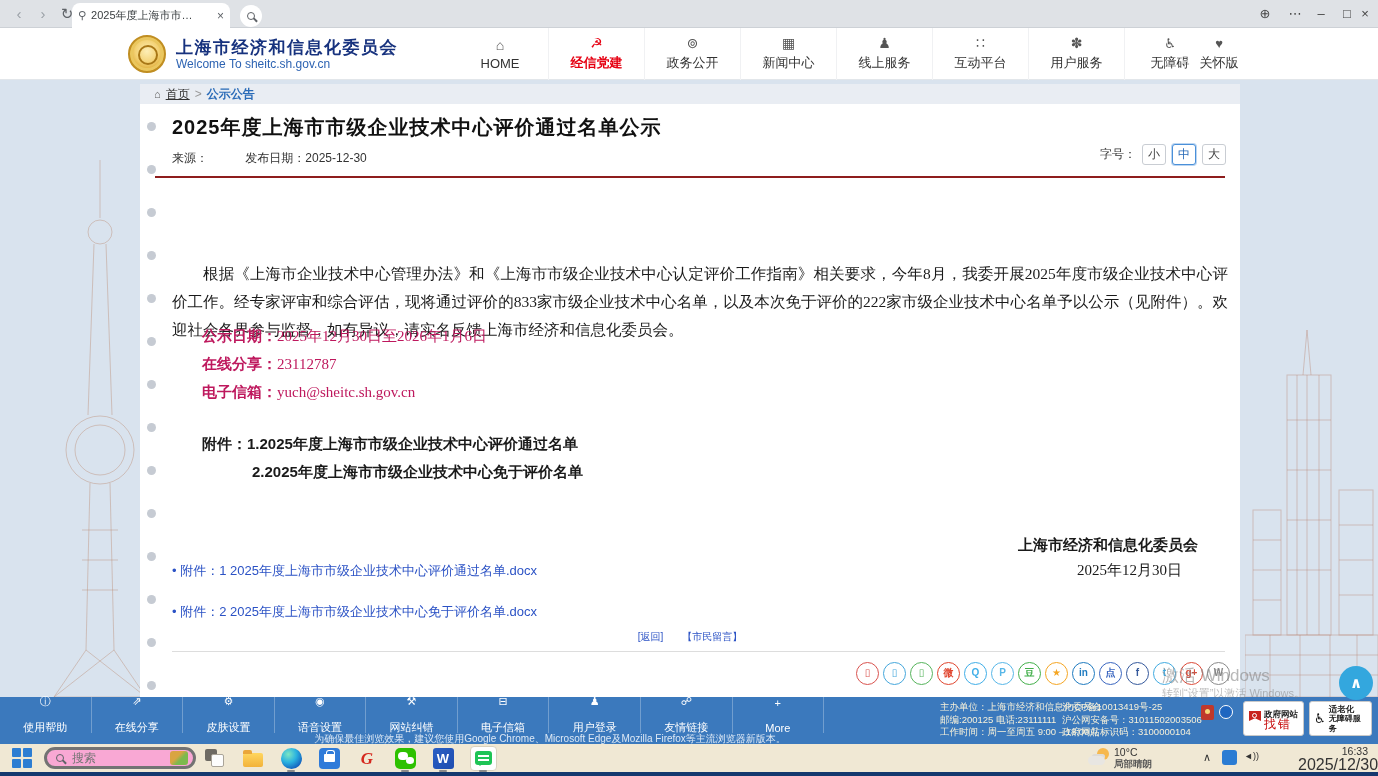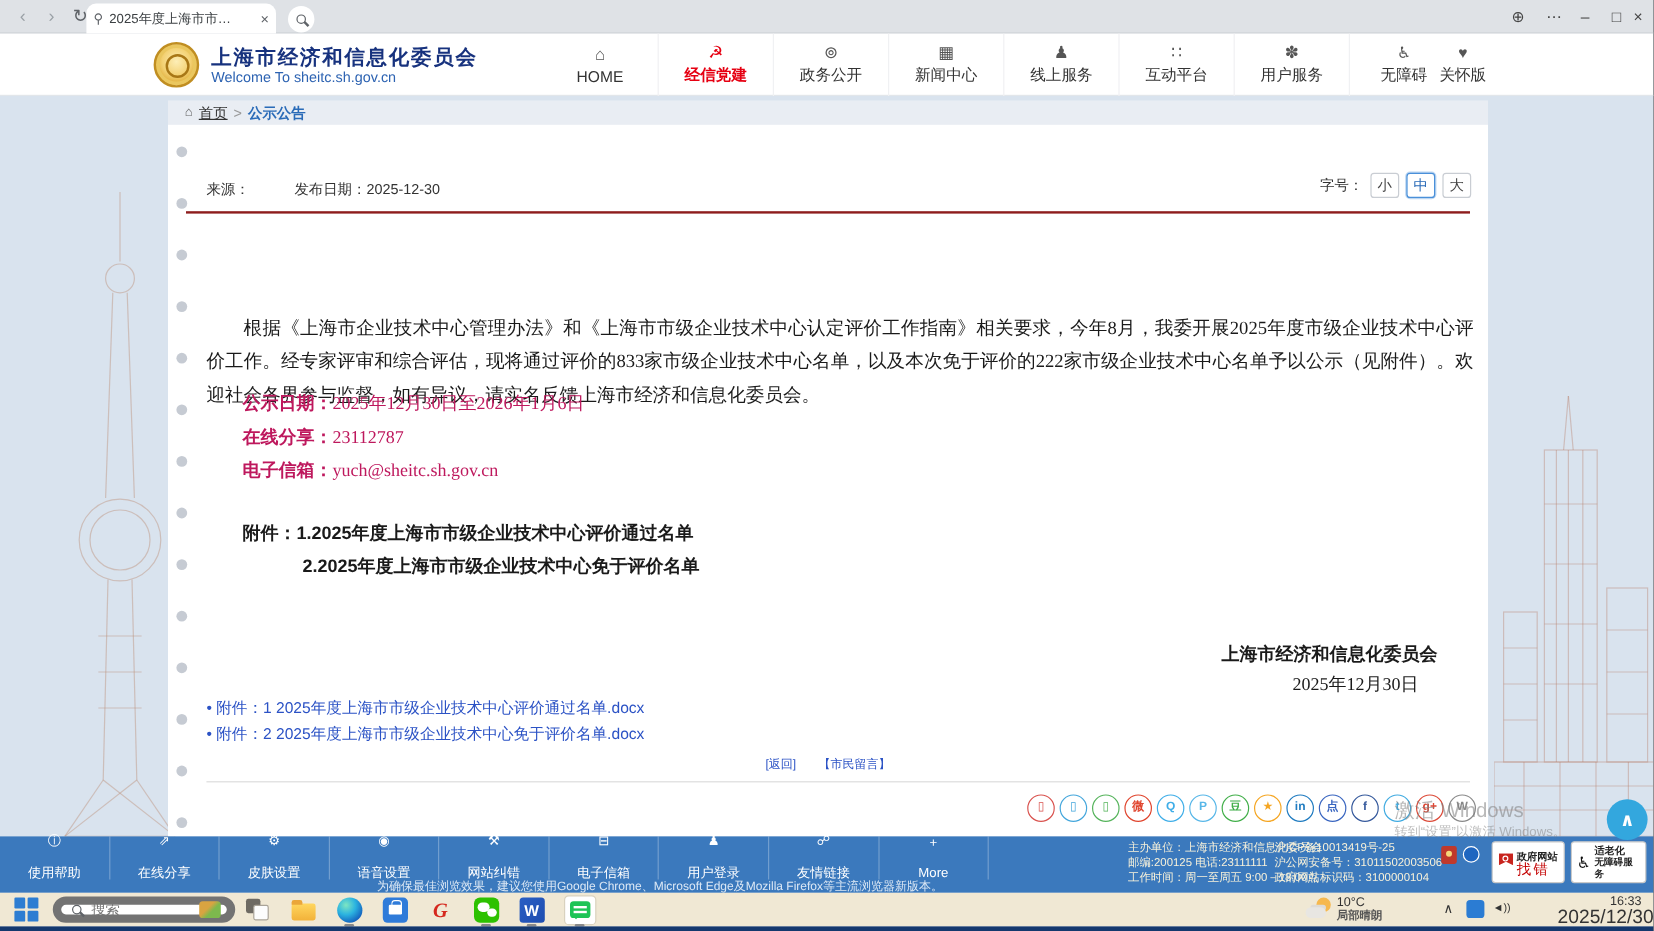--- a/index.html
+++ b/index.html
@@ -102,21 +102,21 @@
                   clip-path:polygon(0 0,100% 0,100% 100%,50% 72%,0 100%);}
   .flagic i{position:absolute;left:4px;top:2px;width:5px;height:5px;border:1.2px solid #fff;border-radius:50%;}
   .wheel{font-size:13px;color:#111;line-height:14px;}
   .notice{position:absolute;left:0;top:35px;width:1100px;text-align:center;font-size:10px;color:#dce8f5;}
 
   
   .taskbar{position:absolute;left:0;top:744px;width:1378px;height:28px;background:#f0e8d4;z-index:7;}
   .bstrip{position:absolute;left:0;top:772px;width:1378px;height:4px;background:#14386e;z-index:8;}
   .start{position:absolute;left:12px;top:4px;display:grid;grid-template-columns:9px 9px;grid-template-rows:9px 9px;gap:1.5px;cursor:pointer;}
   .start i{background:#2d7dd2;border-radius:1px;}
-  .spill{position:absolute;left:44px;top:3px;width:152px;height:22px;border-radius:11px;background:#ffffff;border:7px solid #737373;
+  .spill{position:absolute;left:44px;top:3px;width:152px;height:22px;border-radius:11px;background:#f9a8d4;border:3px solid #737373;
          display:flex;align-items:center;padding:0 5px 0 9px;gap:6px;justify-content:flex-end;}
   .spill input{border:none;outline:none;font-size:12px;width:84px;background:transparent;color:#444;}
   .sthumb{width:18px;height:14px;border-radius:3px;background:linear-gradient(135deg,#d9a441 40%,#7db94d 60%);margin-left:auto;}
   .app{position:absolute;top:2px;width:24px;height:24px;display:flex;align-items:center;justify-content:center;cursor:pointer;}
   .ind{position:absolute;bottom:-2px;left:50%;transform:translateX(-50%);width:8px;height:2.5px;border-radius:2px;background:#8a8a8a;}
   .tview{position:relative;width:20px;height:18px;}
   .tview .a{position:absolute;left:0;top:0;width:12px;height:12px;background:#6e6a63;border-radius:2px;}
   .tview .b{position:absolute;left:6px;top:5px;width:13px;height:13px;background:#fdfdfd;border:1px solid #aaa499;border-radius:2px;}
   .folder{width:20px;height:14px;background:linear-gradient(#ffd65e,#f2b23a);border-radius:2px;position:relative;margin-top:3px;}
   .folder::before{content:"";position:absolute;top:-3px;left:0;width:9px;height:4px;background:#eaa63a;border-radius:2px 2px 0 0;}
@@ -284,20 +284,21 @@
           <i></i>
           <i></i>
           <i></i>
           <i></i>
           <i></i>
           <i></i>
           <i></i>
           <i></i>
       </div>
 
+      <div class="arttitle">2025年度上海市市级企业技术中心评价通过名单公示</div>
 
       <div class="meta">
         <span>来源：</span>
         <span>发布日期：2025-12-30</span>
       </div>
 
       <div class="fsz">
         <span>字号：</span>
         <span class="fbtn">小</span>
         <span class="fbtn on">中</span>
@@ -317,21 +318,21 @@
       <div class="fline" style="top:299px">
         <span class="lbl">电子信箱：</span><span class="serif">yuch@sheitc.sh.gov.cn</span>
       </div>
 
       <div class="attline" style="left:62px;top:351px">附件：1.2025年度上海市市级企业技术中心评价通过名单</div>
       <div class="attline" style="left:112px;top:379px">2.2025年度上海市市级企业技术中心免于评价名单</div>
 
       <div class="sig" style="top:452px;font-size:15px;font-weight:bold">上海市经济和信息化委员会</div>
       <div class="sig serif" style="top:477px;right:58px;font-size:15px">2025年12月30日</div>
 
-      <div class="alink" style="top:497px">附件：1 2025年度上海市市级企业技术中心评价通过名单.docx</div>
+      <div class="alink" style="top:478px">附件：1 2025年度上海市市级企业技术中心评价通过名单.docx</div>
       <div class="alink" style="top:519px">附件：2 2025年度上海市市级企业技术中心免于评价名单.docx</div>
 
       <div class="btnrow">
         <span>[返回]</span>
         <span>【市民留言】</span>
       </div>
 
       <div class="grayhr"></div>
 
       <div class="sharerow">

